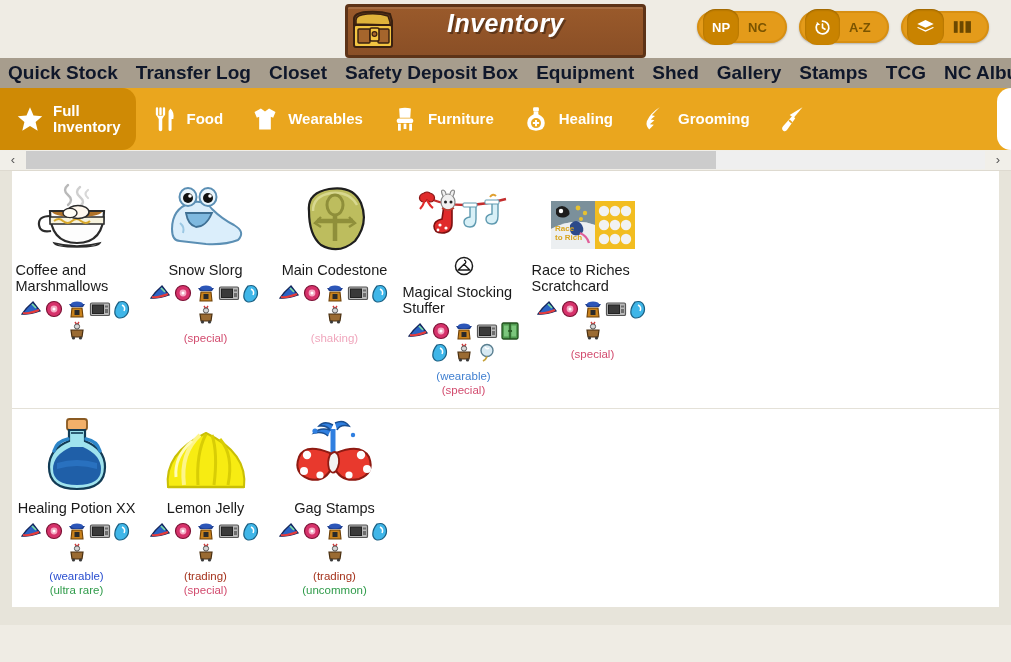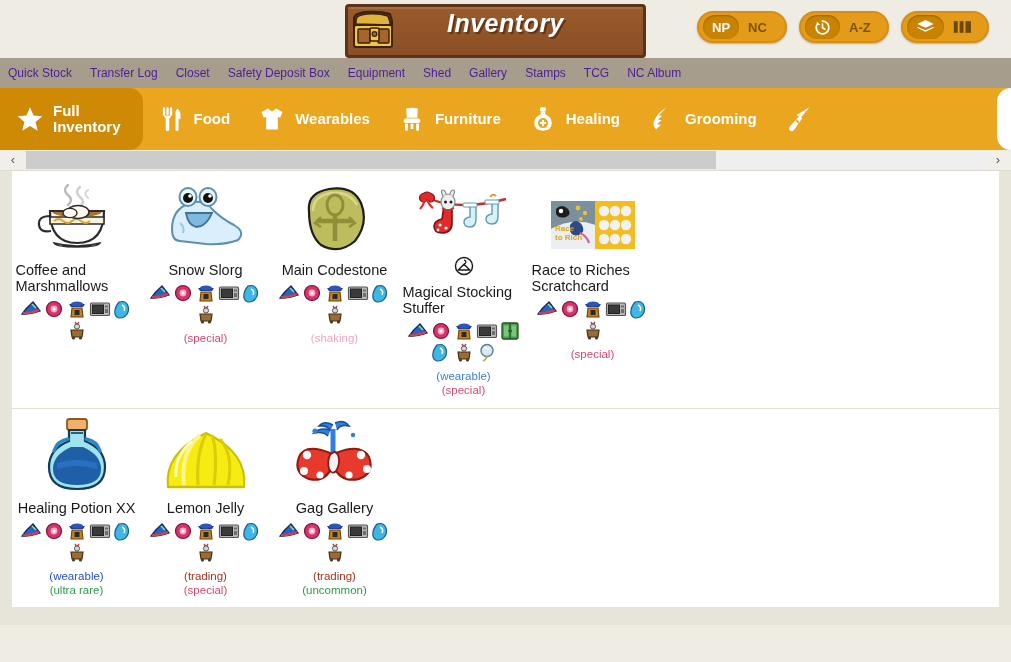--- a/index.html
+++ b/index.html
@@ -29,51 +29,51 @@
   }
 
   
   .pill{
     position:absolute;top:11px;height:32px;border-radius:16px;
     background:#e49b1a;border:2px solid #d78f12;
     box-shadow:0 1px 2px rgba(0,0,0,.25);
     display:flex;align-items:center;padding:0 4px;box-sizing:border-box;
   }
   .pill-seg{
-    height:24px;border-radius:12px;display:flex;align-items:center;
+    height:36px;border-radius:12px;display:flex;align-items:center;
     justify-content:center;padding:0 9px;font-size:13px;font-weight:bold;
     color:#7a5400;box-sizing:border-box;
   }
   .pill-seg.on{background:#c98300;color:#fff;box-shadow:inset 0 1px 2px rgba(0,0,0,.25);}
   .pill-np{left:697px;width:90px;}
   .pill-sort{left:799px;width:90px;}
   .pill-view{left:901px;width:88px;}
 
   
   .nav{
     height:30px;background:#a79d8d;display:flex;align-items:center;
     padding:0 8px;box-sizing:border-box;gap:18px;white-space:nowrap;
     overflow:hidden;
   }
   .nav a{
-    color:#4c1d95;font-size:12px;font-weight:normal;text-decoration:none;
+    color:#0f172a;font-size:19px;font-weight:bold;text-decoration:none;
     line-height:30px;
   }
 
   
   .tabs{
     height:62px;background:#eaa61e;display:flex;align-items:center;
     white-space:nowrap;overflow:hidden;position:relative;
   }
   .tab{
     display:flex;align-items:center;height:62px;padding:0 14px;
     color:#fff;font-size:15px;font-weight:bold;gap:9px;box-sizing:border-box;
     flex:0 0 auto;
   }
-  .tab.active{background:#cf8a05;border-radius:0 14px 14px 0;padding-right:22px;padding-left:16px;}
+  .tab.active{background:#cf8a05;border-radius:0 14px 14px 0;padding-right:15px;padding-left:16px;}
   .tabs::after{
     content:"";position:absolute;right:0;top:0;width:14px;height:62px;
     background:#fff;border-radius:14px 0 0 14px;
   }
   .tab-ico{width:28px;height:28px;display:block;flex:0 0 auto;}
   .tab-label{line-height:1.05;}
   .tab-label .l2{display:block;}
 
   
   .scrollbar{
@@ -713,21 +713,21 @@
               <path d="M47 34 Q72 24 80 38 Q86 54 70 60 Q52 64 45 48 Z" fill="#e8392d" stroke="#8e1a12" stroke-width="2"></path>
               <path d="M41 36 Q46 30 49 36 Q52 44 47 52 Q43 56 40 50 Q38 42 41 36 Z" fill="#f3f3f3" stroke="#8e1a12" stroke-width="1.8"></path>
               <circle cx="18" cy="36" r="4.2" fill="#fdfdfd"></circle>
                 <circle cx="15" cy="52" r="4" fill="#fdfdfd"></circle>
                 <circle cx="31" cy="56" r="3.6" fill="#fdfdfd"></circle>
               <circle cx="72" cy="36" r="4.2" fill="#fdfdfd"></circle>
                 <circle cx="78" cy="50" r="4" fill="#fdfdfd"></circle>
                 <circle cx="60" cy="56" r="3.6" fill="#fdfdfd"></circle>
             </svg>
           </div>
-          <div class="iname">Gag Gallery</div>
+          <div class="iname">Gag Stamps</div>
           <div class="acts">
             <svg class="ai" viewBox="0 0 22 20">
                 <path d="M2 15 Q8 16 20 12 L13 3 Q6 9 2 15 Z" fill="#2b63c4" stroke="#14275c" stroke-width="1.3"></path>
                 <path d="M3 14 Q9 15 19 11" fill="none" stroke="#e63b3b" stroke-width="2"></path>
                 <path d="M12 5 L16 9" stroke="#7fe0a0" stroke-width="1.6"></path>
               </svg>
             <svg class="ai" viewBox="0 0 22 20">
                 <circle cx="11" cy="10" r="7.5" fill="#d6326b" stroke="#7c1134" stroke-width="1.2"></circle>
                 <circle cx="11" cy="10" r="3.4" fill="#f4a9c2"></circle>
                 <circle cx="11" cy="10" r="1.5" fill="#fff"></circle>

